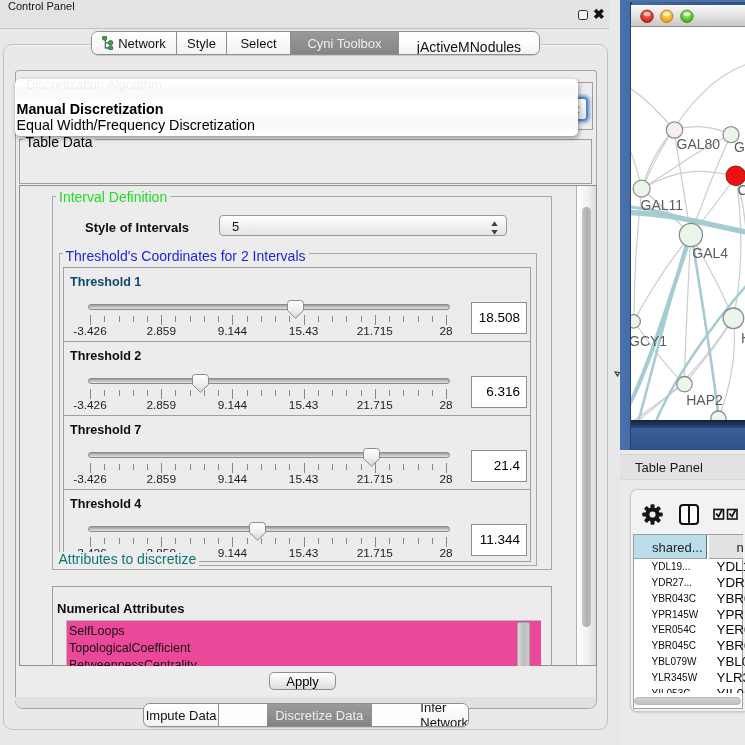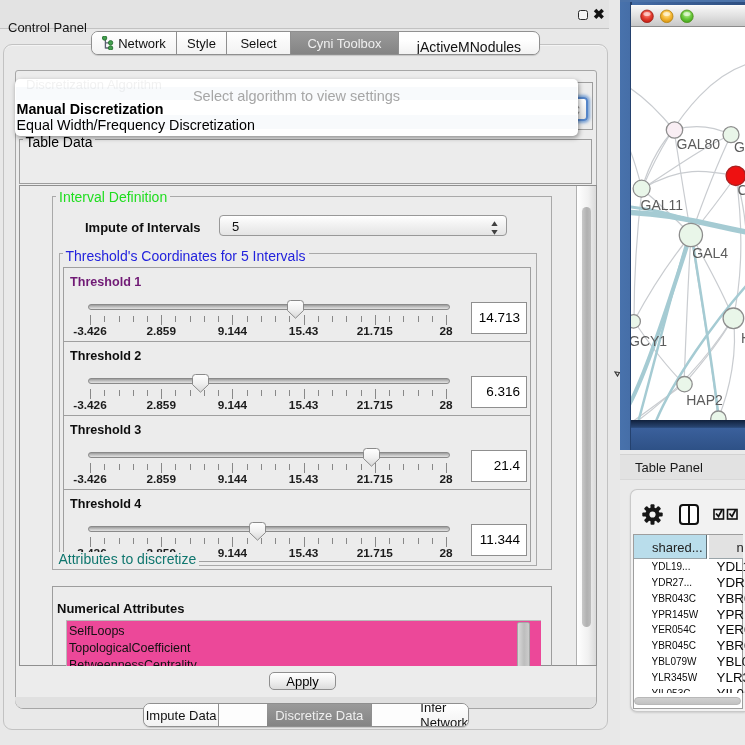--- a/index.html
+++ b/index.html
@@ -4,30 +4,30 @@
 <style>
 * { margin:0; padding:0; box-sizing:border-box; }
 html,body { width:745px; height:745px; background:#e8e8e8; font-family:"Liberation Sans", sans-serif; overflow:hidden; }
 #root { position:relative; width:745px; height:745px; }
 .abs { position:absolute; }
 .gbox { position:absolute; border:1px solid #9d9d9d; }
 .gtitle { position:absolute; background:#ececec; padding:0 3px; font-size:14px; line-height:14px; }
 .combo { position:absolute; background:linear-gradient(#ffffff,#f2f2f2 45%,#e4e4e4); border:1px solid #989898; border-radius:4px; font-size:13px; color:#111; }
 .combo .arr { position:absolute; right:6px; top:2px; width:9px; height:16px; }
 .tick { position:absolute; width:1px; background:#888888; }
-.sliderlab { position:absolute; font-size:11.8px; font-weight:bold; color:#1c1c1c; transform:translateX(-50%); }
+.sliderlab { position:absolute; font-size:11.8px; font-weight:normal; color:#1c1c1c; transform:translateX(-50%); }
 .thumbsvg { position:absolute; }
 .tfield { position:absolute; background:#ffffff; border:1px solid #8f8f8f; font-size:13.5px; color:#000; text-align:right; }
 </style>
 </head>
 <body>
 <div id="root">
 
 <div class="abs" style="left:0;top:0;width:609px;height:29px;background:#e3e3e3;border-bottom:1px solid #c2c2c2;"></div>
-<div class="abs" style="left:8px;top:20px;font-size:13px;color:#151515;">Control Panel</div>
+<div class="abs" style="left:8px;top:0;font-size:11px;color:#151515;">Control Panel</div>
 <div class="abs" style="left:578px;top:10px;width:10px;height:10px;border:1.5px solid #2a2a2a;border-radius:2.5px;background:#f4f4f4;"></div>
 <div class="abs" style="left:593px;top:6px;font-size:14px;font-weight:bold;color:#111;">✖</div>
 
 <div class="abs" style="left:3px;top:44px;width:605px;height:686px;border:1px solid #c2c2c2;border-radius:9px;background:#e9e9e9;box-shadow:inset 0 1px 0 #f4f4f4;"></div>
 
 <div class="abs" style="left:14.5px;top:70px;width:582.5px;height:639px;border:1px solid #a6a6a6;border-radius:3px 3px 8px 8px;background:#ececec;"></div>
 <div class="abs" style="left:15px;top:697px;width:581px;height:11px;border-radius:0 0 8px 8px;background:#e0e0e0;"></div>
 
 <div class="gbox" style="left:18.5px;top:82px;width:574.5px;height:48px;"></div>
 <div class="combo" style="left:25.5px;top:97px;width:562px;height:24px;box-shadow:0 0 3px 2px rgba(90,140,205,0.75);border:2.5px solid #5585c8;">
@@ -40,34 +40,34 @@
 <div class="gbox" style="left:18.5px;top:139px;width:573.5px;height:45px;"></div>
 <div class="gtitle" style="left:22.5px;top:135px;">Table Data</div>
 
 <div class="abs" style="left:18.5px;top:185px;width:578px;height:481px;border:1px solid #8f8f8f;background:#ececec;"></div>
 
 <div class="abs" style="left:576px;top:186px;width:20px;height:479px;background:linear-gradient(90deg,#ffffff,#f0f0f0 60%,#dadada);border-left:1px solid #b0b0b0;"></div>
 <div class="abs" style="left:582px;top:207px;width:9px;height:420px;border-radius:5px;background:linear-gradient(90deg,#c8c8c8,#b0b0b0 55%,#bcbcbc);"></div>
 
 <div class="gbox" style="left:52px;top:196px;width:500px;height:374px;border-color:#a9a9a9;"></div>
 <div class="gtitle" style="left:56px;top:190px;color:#1fdd1f;">Interval Definition</div>
-<div class="abs" style="left:85px;top:220px;font-size:13px;font-weight:bold;color:#0e0e0e;">Impute of Intervals</div>
+<div class="abs" style="left:85px;top:220px;font-size:13px;font-weight:bold;color:#0e0e0e;">Style of Intervals</div>
 <div class="combo" style="left:219px;top:215px;width:288px;height:21px;">
   <span style="position:absolute;left:12px;top:3px;">5</span>
   <svg class="arr" style="top:3.5px;right:7px;" width="8" height="14" viewBox="0 0 8 14">
         <path d="M4 1 L6.8 5.2 L1.2 5.2 Z" fill="#404040"></path>
         <path d="M4 13 L6.8 8.8 L1.2 8.8 Z" fill="#404040"></path>
       </svg>
 </div>
 
 <div class="gbox" style="left:59px;top:253px;width:478px;height:313px;border-color:#a9a9a9;"></div>
-<div class="gtitle" style="left:62.5px;top:248.5px;color:#2323dd;">Threshold's Coordinates for 5 Intervals</div>
+<div class="gtitle" style="left:62.5px;top:248.5px;color:#2323dd;">Threshold's Coordinates for 2 Intervals</div>
 
 <div class="gbox" style="left:63px;top:267px;width:468px;height:75px;border-color:#9f9f9f;"></div>
-<div class="abs" style="left:70px;top:275px;font-size:12.6px;font-weight:bold;color:#701a75;">Threshold 1</div>
+<div class="abs" style="left:70px;top:275px;font-size:12.6px;font-weight:bold;color:#0c4a6e;">Threshold 1</div>
 <div class="abs" style="left:88px;top:304px;width:362px;height:6px;border:1px solid #8a8a8a;border-radius:3px;background:linear-gradient(#9b9b9b,#c6c6c6 55%,#e2e2e2);"></div>
 <div class="tick" style="left:90.0px;top:315px;height:10px;"></div>
     <div class="tick" style="left:104.2px;top:316px;height:6px;"></div>
     <div class="tick" style="left:118.5px;top:316px;height:6px;"></div>
     <div class="tick" style="left:132.7px;top:316px;height:6px;"></div>
     <div class="tick" style="left:147.0px;top:316px;height:6px;"></div>
     <div class="tick" style="left:161.2px;top:315px;height:10px;"></div>
     <div class="tick" style="left:175.4px;top:316px;height:6px;"></div>
     <div class="tick" style="left:189.7px;top:316px;height:6px;"></div>
     <div class="tick" style="left:203.9px;top:316px;height:6px;"></div>
@@ -97,21 +97,21 @@
 <svg class="thumbsvg" style="left:287.0px;top:300px;" width="17" height="19" viewBox="0 0 17 19">
       <path d="M3.5 0.5 L13.5 0.5 Q16.5 0.5 16.5 3.5 L16.5 10.5 L8.5 18.2 L0.5 10.5 L0.5 3.5 Q0.5 0.5 3.5 0.5 Z" fill="url(#tg0)" stroke="#8a8a8a" stroke-width="1"></path>
       <defs>
         <linearGradient id="tg0" x1="0" y1="0" x2="0" y2="1">
           <stop offset="0" stop-color="#ffffff"></stop>
           <stop offset="0.5" stop-color="#f0f0f0"></stop>
           <stop offset="1" stop-color="#d8d8d8"></stop>
         </linearGradient>
       </defs>
     </svg>
-<div class="tfield" style="left:471px;top:302px;width:56px;height:32px;line-height:30px;padding-right:6px;">14.713</div>
+<div class="tfield" style="left:471px;top:302px;width:56px;height:32px;line-height:30px;padding-right:6px;">18.508</div>
 <div class="gbox" style="left:63px;top:341px;width:468px;height:75px;border-color:#9f9f9f;"></div>
 <div class="abs" style="left:70px;top:349px;font-size:12.6px;font-weight:bold;color:#0e0e0e;">Threshold 2</div>
 <div class="abs" style="left:88px;top:378px;width:362px;height:6px;border:1px solid #8a8a8a;border-radius:3px;background:linear-gradient(#9b9b9b,#c6c6c6 55%,#e2e2e2);"></div>
 <div class="tick" style="left:90.0px;top:389px;height:10px;"></div>
     <div class="tick" style="left:104.2px;top:390px;height:6px;"></div>
     <div class="tick" style="left:118.5px;top:390px;height:6px;"></div>
     <div class="tick" style="left:132.7px;top:390px;height:6px;"></div>
     <div class="tick" style="left:147.0px;top:390px;height:6px;"></div>
     <div class="tick" style="left:161.2px;top:389px;height:10px;"></div>
     <div class="tick" style="left:175.4px;top:390px;height:6px;"></div>
@@ -145,21 +145,21 @@
       <defs>
         <linearGradient id="tg1" x1="0" y1="0" x2="0" y2="1">
           <stop offset="0" stop-color="#ffffff"></stop>
           <stop offset="0.5" stop-color="#f0f0f0"></stop>
           <stop offset="1" stop-color="#d8d8d8"></stop>
         </linearGradient>
       </defs>
     </svg>
 <div class="tfield" style="left:471px;top:376px;width:56px;height:32px;line-height:30px;padding-right:6px;">6.316</div>
 <div class="gbox" style="left:63px;top:415px;width:468px;height:75px;border-color:#9f9f9f;"></div>
-<div class="abs" style="left:70px;top:423px;font-size:12.6px;font-weight:bold;color:#0e0e0e;">Threshold 3</div>
+<div class="abs" style="left:70px;top:423px;font-size:12.6px;font-weight:bold;color:#0e0e0e;">Threshold 7</div>
 <div class="abs" style="left:88px;top:452px;width:362px;height:6px;border:1px solid #8a8a8a;border-radius:3px;background:linear-gradient(#9b9b9b,#c6c6c6 55%,#e2e2e2);"></div>
 <div class="tick" style="left:90.0px;top:463px;height:10px;"></div>
     <div class="tick" style="left:104.2px;top:464px;height:6px;"></div>
     <div class="tick" style="left:118.5px;top:464px;height:6px;"></div>
     <div class="tick" style="left:132.7px;top:464px;height:6px;"></div>
     <div class="tick" style="left:147.0px;top:464px;height:6px;"></div>
     <div class="tick" style="left:161.2px;top:463px;height:10px;"></div>
     <div class="tick" style="left:175.4px;top:464px;height:6px;"></div>
     <div class="tick" style="left:189.7px;top:464px;height:6px;"></div>
     <div class="tick" style="left:203.9px;top:464px;height:6px;"></div>
@@ -274,21 +274,20 @@
 <div class="abs" style="left:143px;top:703px;width:326px;height:24px;border:1px solid #8f8f8f;border-radius:7px;background:#fdfdfd;overflow:hidden;display:flex;font-size:13px;color:#111;box-shadow:0 1px 1px rgba(0,0,0,0.15);gap:48px;">
   <div style="width:96.5px;border-right:1px solid #8f8f8f;display:flex;align-items:center;justify-content:center;background:linear-gradient(#ffffff,#f2f2f2);">Impute Data</div>
   <div style="width:135px;border-right:1px solid #8f8f8f;display:flex;align-items:center;justify-content:center;background:linear-gradient(#9a9a9a,#848484);color:#efefef;">Discretize Data</div>
   <div style="flex:1;display:flex;align-items:center;justify-content:center;background:linear-gradient(#ffffff,#f2f2f2);">Infer Network</div>
 </div>
 
 <div class="abs" style="left:15px;top:79px;width:563px;height:57px;background:#ffffff;border-radius:5px;box-shadow:1px 2px 5px rgba(0,0,0,0.4);"></div>
 <div class="abs" style="left:16px;top:87px;width:561px;height:13px;background:#f8fafc;"></div>
 <div class="abs" style="left:16px;top:114.5px;width:561px;height:14px;background:#f8fafc;"></div>
 <div class="abs" style="left:26px;top:76.5px;font-size:13px;color:rgba(100,100,100,0.09);">Discretization Algorithm</div>
-<div class="abs" style="left:15px;top:87.5px;width:563px;text-align:center;font-size:14.5px;color:#a6a6a6;">Select algorithm to view settings</div>
 <div class="abs" style="left:16.5px;top:100.5px;font-size:14.3px;font-weight:bold;color:#000;">Manual Discretization</div>
 <div class="abs" style="left:16.5px;top:116.5px;font-size:14.3px;color:#000;">Equal Width/Frequency Discretization</div>
 
 <div class="abs" style="left:609px;top:0;width:11px;height:745px;background:#e8e8e8;"></div>
 <svg class="abs" style="left:614px;top:369px;" width="6" height="8" viewBox="0 0 6 8">
       <path d="M5.5 3.5 L1 3 L3.5 7 Z" fill="none" stroke="#3a3a3a" stroke-width="1.2"></path>
     </svg>
 
 <div class="abs" style="left:620px;top:0;width:125px;height:450px;background:linear-gradient(90deg,#4872ac,#3c6097 40%,#2e4f81);"></div>
 <div class="abs" style="left:629.5px;top:0;width:2px;height:450px;background:#24416e;"></div>

